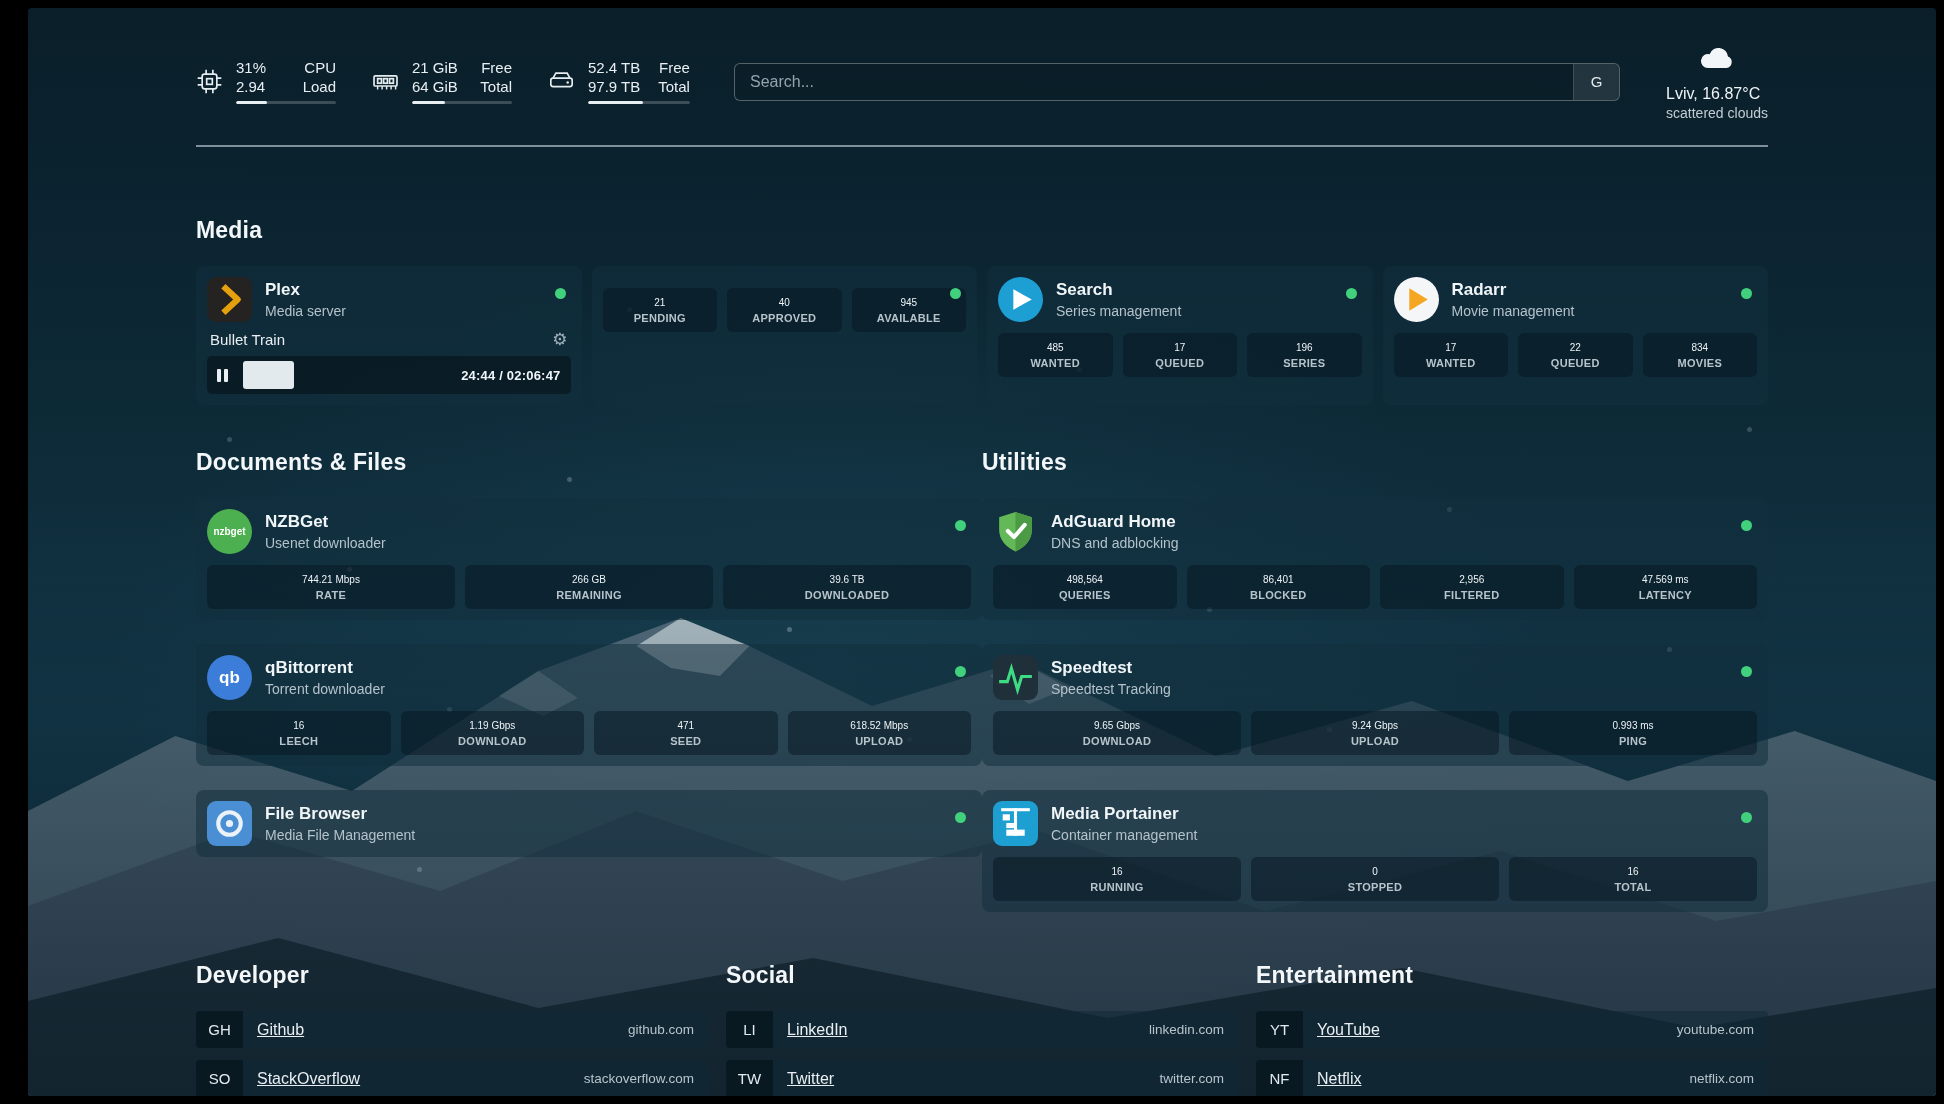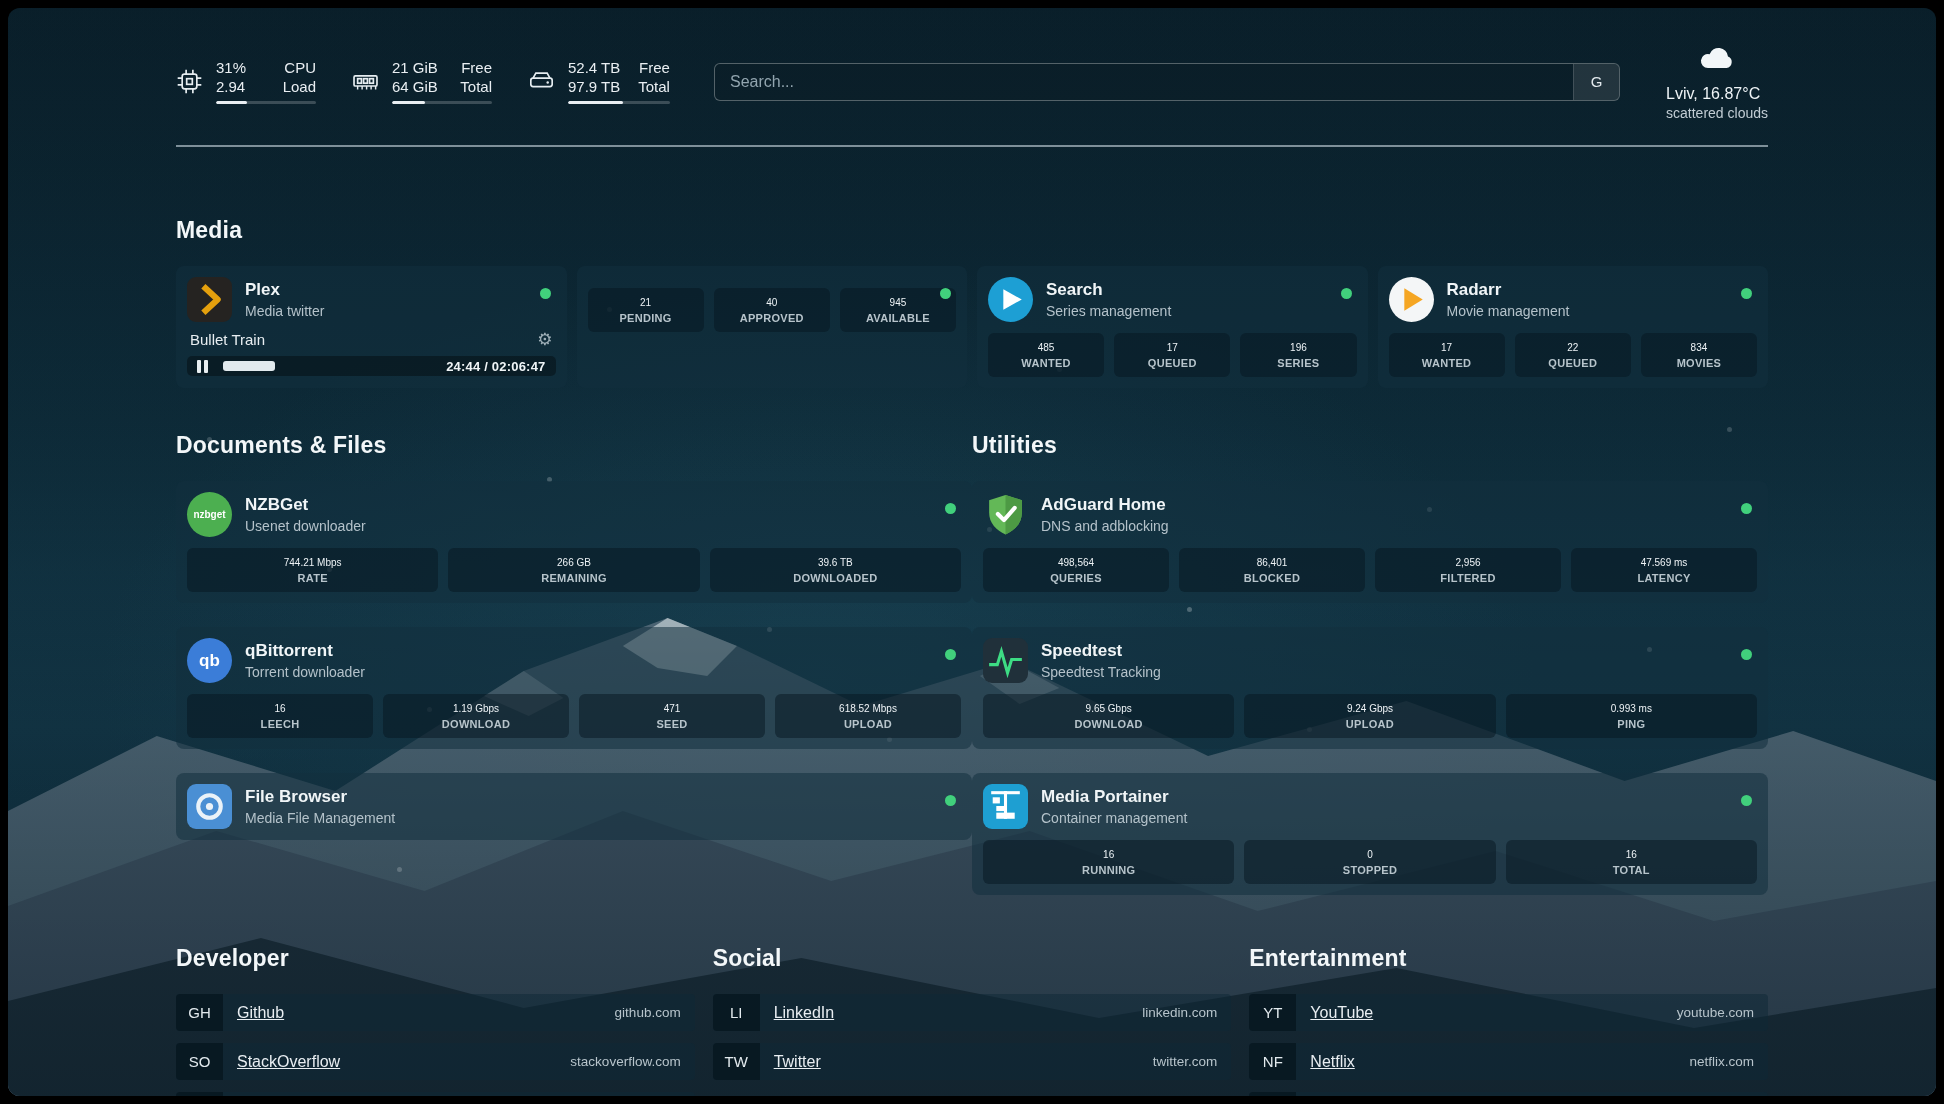--- a/index.html
+++ b/index.html
@@ -1,21 +1,21 @@
 <!DOCTYPE html>
 <html><head>
 <meta charset="utf-8">
 <style>
   * { margin:0; padding:0; box-sizing:border-box; }
   html,body { width:1944px; height:1104px; background:#000; overflow:hidden;
               font-family:"Liberation Sans", sans-serif; }
-  .screen { position:absolute; inset:8px; border-radius:12px; overflow:hidden;
+  .screen { position:absolute; inset:8px; border-radius:4px; overflow:hidden;
             background:
               radial-gradient(1200px 700px at 42% 62%, rgba(38,92,112,0.35), rgba(0,0,0,0) 60%),
-              linear-gradient(180deg,#0a1f2a 0%, #0e2c3a 38%, #14394a 66%, #102f3f 100%); }
+              linear-gradient(180deg,#0a1f2a 0%, #0e2c3a 38%, #14394a 66%, #102f3f 100%); margin-left: 20px; }
 
   
   .bg-mountains { position:absolute; left:0; right:0; bottom:0; height:520px; width:100%; }
   .bg-tint { position:absolute; inset:0;
              background:linear-gradient(180deg, rgba(9,30,41,0.30) 0%, rgba(9,30,41,0.10) 52%, rgba(6,24,34,0.55) 100%); }
   .snow { position:absolute; top:0; left:0; width:3px; height:3px; border-radius:50%; background:transparent;
           box-shadow: 320px 560px 0 1px rgba(255,255,255,.28), 540px 470px 0 1px rgba(255,255,255,.22),
             760px 620px 0 1px rgba(255,255,255,.25), 980px 520px 0 1px rgba(255,255,255,.20),
             1180px 600px 0 1px rgba(255,255,255,.25), 1420px 500px 0 1px rgba(255,255,255,.22),
             1640px 640px 0 1px rgba(255,255,255,.25), 420px 700px 0 1px rgba(255,255,255,.22),
@@ -71,21 +71,21 @@
   .status-dot { position:absolute; top:22px; right:16px; width:11px; height:11px; border-radius:50%; background:#41d07c; }
 
   .stats { display:flex; gap:10px; margin-top:11px; }
   .stat { flex:1; background:rgba(6,22,32,0.50); border-radius:6px; padding:9px 4px 8px; text-align:center; }
   .stat-v { font-size:10px; color:#eef3f6; white-space:nowrap; }
   .stat-l { font-size:11px; font-weight:700; color:#b7c4cb; margin-top:4px; letter-spacing:0.3px; }
 
   
   .np-row { display:flex; align-items:center; justify-content:space-between; margin:9px 3px 8px; font-size:15px; color:#e8eef1; }
   .gear { color:#9fb0b8; font-size:17px; cursor:pointer; line-height:1; }
-  .progress { position:relative; height:20px; background:rgba(0,0,0,0.35); border-radius:5px;
+  .progress { position:relative; height:38px; background:rgba(0,0,0,0.35); border-radius:5px;
               display:flex; align-items:center; padding:0 10px; }
   .progress-fill { position:absolute; left:36px; top:5px; bottom:5px; background:#e2eaee; border-radius:3px; max-width:55%; }
   .pause { display:flex; gap:3px; z-index:1; cursor:pointer; }
   .pause span { width:4px; height:13px; background:#e8eef1; border-radius:1px; display:block; }
   .progress-time { margin-left:auto; font-size:13px; font-weight:700; color:#f0f5f7; z-index:1; letter-spacing:0.2px; }
 
   
   .bm-grid { display:grid; grid-template-columns:repeat(3,1fr); gap:18px; margin-top:50px; }
   .bm-row { display:flex; align-items:center; height:37px; background:rgba(14,40,53,0.50); border-radius:4px;
             margin-bottom:12px; overflow:hidden; cursor:pointer; }
@@ -224,21 +224,21 @@
 
       <div class="card">
         <div class="card-head">
           <span class="svc-icon ic-plex">
             <svg viewBox="0 0 44 44">
                 <path d="M16 9 L30 22 L16 35" stroke="#e5a00d" stroke-width="6" fill="none" stroke-linejoin="round"></path>
               </svg>
           </span>
           <div>
             <div class="svc-name">Plex</div>
-            <div class="svc-sub">Media twitter</div>
+            <div class="svc-sub">Media server</div>
           </div>
         </div>
         <span class="status-dot"></span>
         <div class="np-row">
           <span>Bullet Train</span>
           <span class="gear">⚙</span>
         </div>
         <div class="progress">
           <div class="progress-fill" style="width: 14%;"></div>
           <span class="pause">

